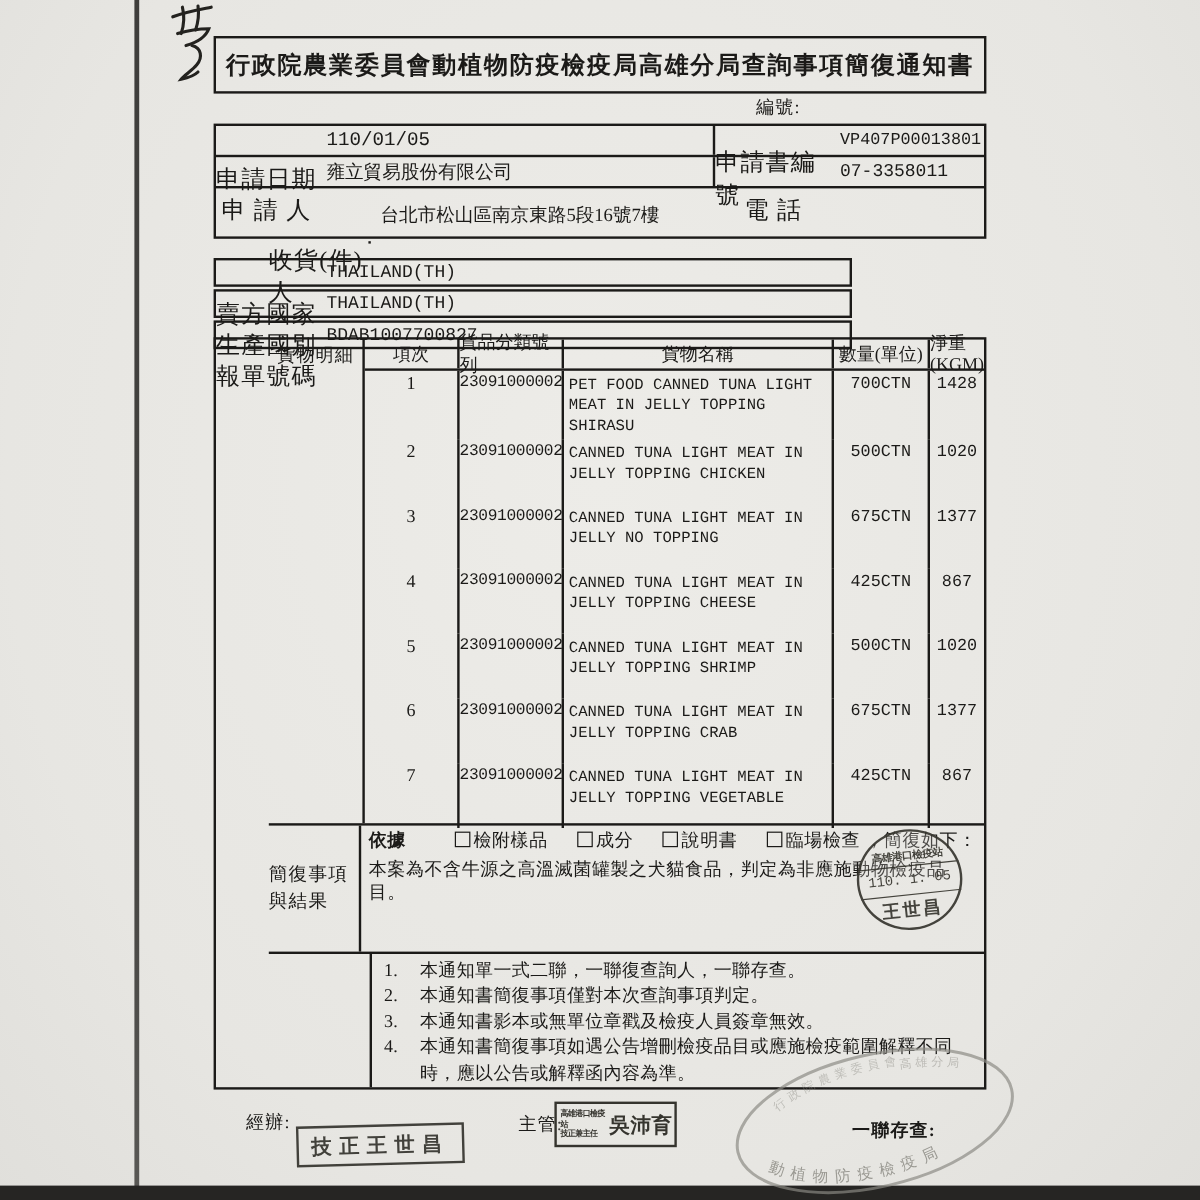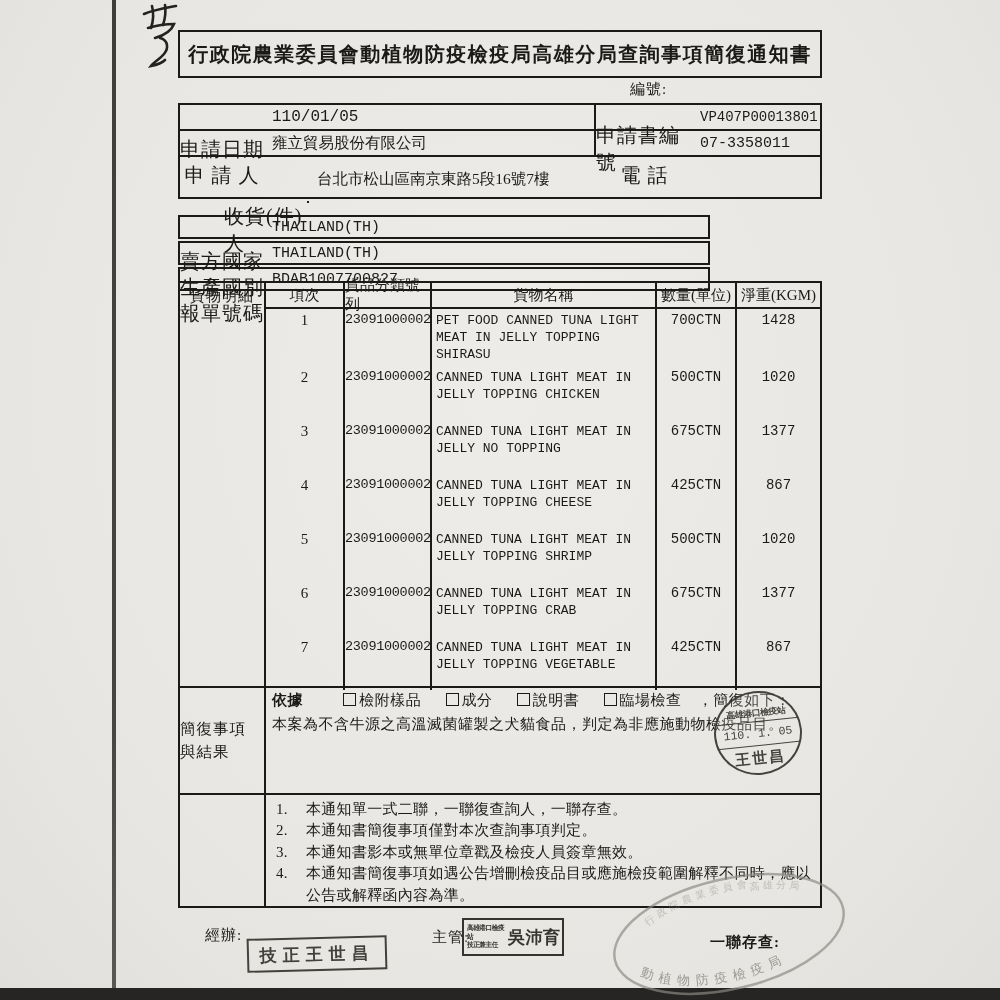--- a/index.html
+++ b/index.html
@@ -42,21 +42,21 @@
   .i-row.last .i-c1{width:86px;border-right:2px solid #1b1a18;align-items:flex-start;justify-content:flex-start;padding:2px 0 0 1px;}
   .i-c-addr{flex:1;display:flex;align-items:flex-end;padding:0 0 7px 8px;font-size:15.5px;}
 
   
   .origin-rows{position:absolute;left:178px;top:215px;width:532px;}
   .o-row{display:flex;height:24px;border:2px solid #1b1a18;box-sizing:border-box;margin-bottom:2px;}
   .o-lab{width:86px;border-right:2px solid #1b1a18;display:flex;align-items:center;justify-content:center;box-sizing:border-box;}
   .o-val{flex:1;display:flex;align-items:center;padding-left:6px;font-size:15px;}
 
   
-  .main-table{position:absolute;left:178px;top:281px;width:644px;height:627px;border:2px solid #1b1a18;box-sizing:border-box;display:flex;flex-direction:column;}
+  .main-table{position:absolute;left:178px;top:281px;width:644px;height:627px;border:2px solid #1b1a18;box-sizing:border-box;display:flex;flex-direction:column;padding-left:44px;}
   .goods{height:405px;border-bottom:2px solid #1b1a18;display:flex;box-sizing:border-box;}
   .goods-label-col{width:86px;border-right:2px solid #1b1a18;box-sizing:border-box;text-align:center;padding-top:4px;font-size:15px;letter-spacing:1px;}
   .goods-right{flex:1;display:flex;flex-direction:column;}
   .g-head{display:flex;height:26px;border-bottom:2px solid #1b1a18;box-sizing:border-box;}
   .g-head .cell{display:flex;align-items:center;justify-content:center;font-size:15px;}
   .gc1{width:79px;border-right:2px solid #1b1a18;}
   .gc2{width:87px;border-right:2px solid #1b1a18;}
   .gc3{width:225px;border-right:2px solid #1b1a18;}
   .gc4{width:80px;border-right:2px solid #1b1a18;}
   .gc5{flex:1;}
@@ -69,21 +69,21 @@
   .g-row .gc3{font-size:13px;line-height:17px;padding:3px 2px 0 4px;box-sizing:border-box;}
   .g-row .gc4,.g-row .gc5{font-size:14px;}
 
   
   .reply{height:130px;border-bottom:2px solid #1b1a18;display:flex;box-sizing:border-box;}
   .reply-label-col{width:86px;border-right:2px solid #1b1a18;box-sizing:border-box;display:flex;flex-direction:column;justify-content:center;font-size:15.5px;line-height:23px;letter-spacing:1px;}
   .reply-body{flex:1;padding:3px 6px;box-sizing:border-box;}
   .basis-line{font-size:15px;letter-spacing:.5px;white-space:nowrap;}
   .basis-word{margin-right:36px;font-weight:bold;}
   .cb-item{display:inline-block;margin-right:20px;}
-  .cb-item:last-child{margin-right:12px;text-align:center;}
+  .cb-item:last-child{margin-right:0;text-align:center;}
   .cb-box{display:inline-block;width:13px;height:13px;border:1.5px solid #1b1a18;vertical-align:-1px;margin-right:3px;box-sizing:border-box;}
   .result-line{font-size:15px;margin-top:5px;letter-spacing:.5px;}
 
   
   .notes{flex:1;display:flex;}
   .notes-label-col{width:86px;border-right:2px solid #1b1a18;box-sizing:border-box;}
   .notes-body{flex:1;padding:4px 8px 0 10px;}
   .note-row{display:flex;font-size:15px;line-height:21.5px;letter-spacing:.3px;}
   .note-num{width:30px;flex:none;}
   .note-text{flex:1;}

